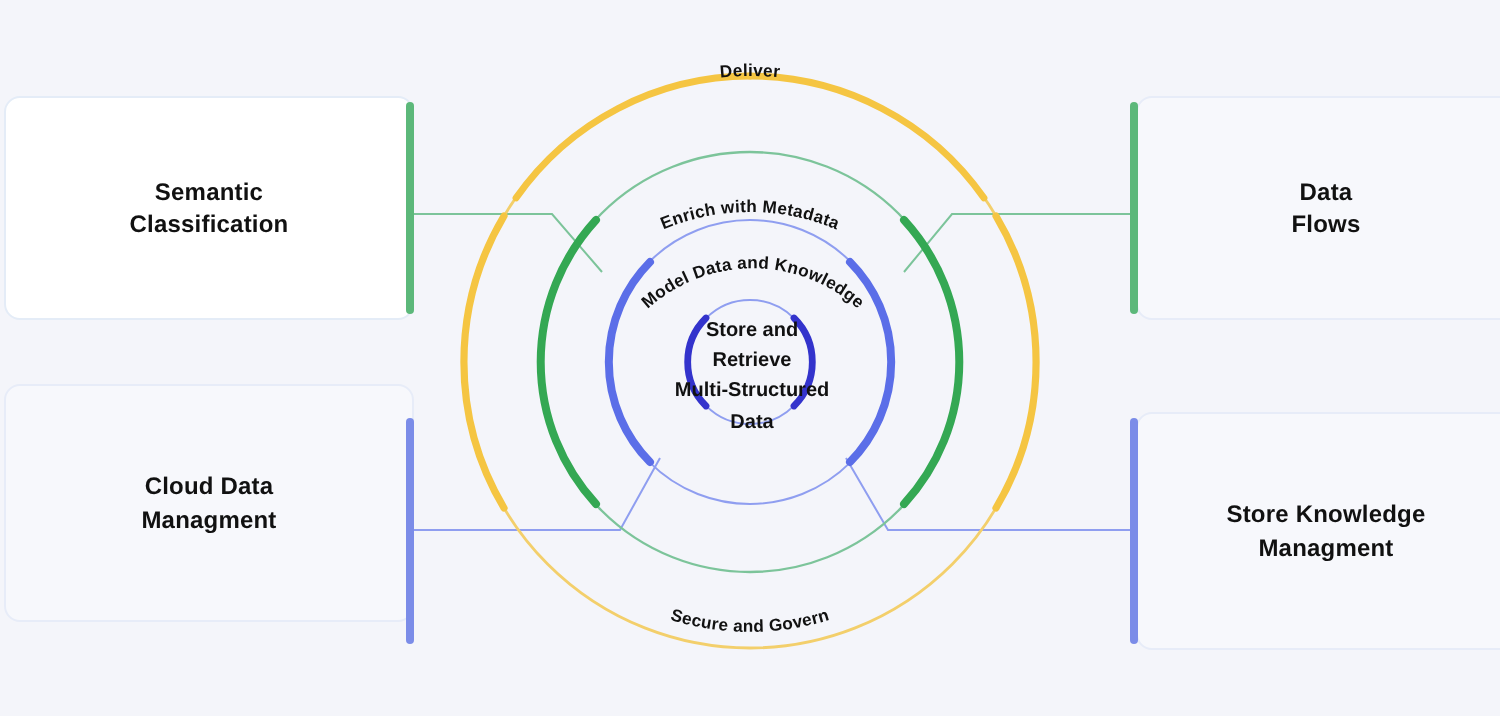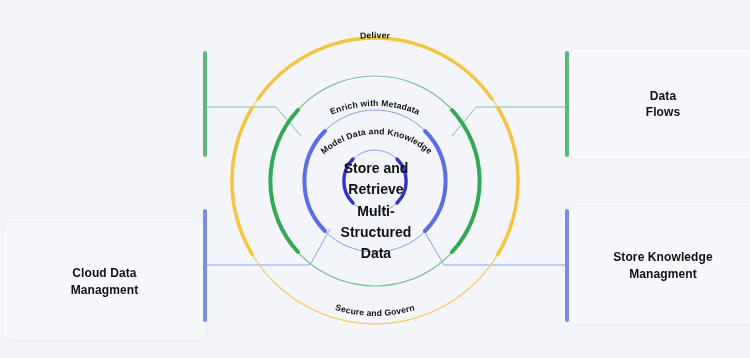--- a/index.html
+++ b/index.html
@@ -60,21 +60,21 @@
     font-weight: bold;
     fill: #111111;
     letter-spacing: .15px;
   }
   .center-text {
     position: absolute;
     left: 332px;
     top: 158px;
     width: 88px;
     text-align: center;
-    font-size: 14px;
+    font-size: 10px;
     font-weight: bold;
     color: #111111;
     line-height: 1.52;
     white-space: pre-line;
   }
 </style>
 </head>
 <body>
 
 <div id="stage">
@@ -140,29 +140,33 @@
     <text class="arc-text">
       <textPath href="#p-secure" startOffset="50%" text-anchor="middle">Secure and Govern</textPath>
     </text>
   </svg>
 
   <div class="center-text">Store and
 Retrieve
 Multi-Structured
 Data</div>
 
+  <div class="box box-white" style="left:2px; top:48px; width:205px; height:112px;">
+    <div class="box-label">Semantic
+Classification</div>
+  </div>
   <div class="bar" style="left:203px; top:51px; width:4px; height:106px; background:#5cb87a;"></div>
 
   <div class="box box-tint" style="left:568px; top:48px; width:190px; height:112px;">
     <div class="box-label">Data
 Flows</div>
   </div>
   <div class="bar" style="left:565px; top:51px; width:4px; height:106px; background:#5cb87a;"></div>
 
-  <div class="box box-tint" style="left:2px; top:222px; width:205px; height:119px;">
+  <div class="box box-tint" style="left:2px; top:192px; width:205px; height:119px;">
     <div class="box-label">Cloud Data
 Managment</div>
   </div>
   <div class="bar" style="left:203px; top:209px; width:4px; height:113px; background:#7b8ce8;"></div>
 
   <div class="box box-tint" style="left:568px; top:206px; width:190px; height:119px;">
     <div class="box-label">Store Knowledge
 Managment</div>
   </div>
   <div class="bar" style="left:565px; top:209px; width:4px; height:113px; background:#7b8ce8;"></div>

